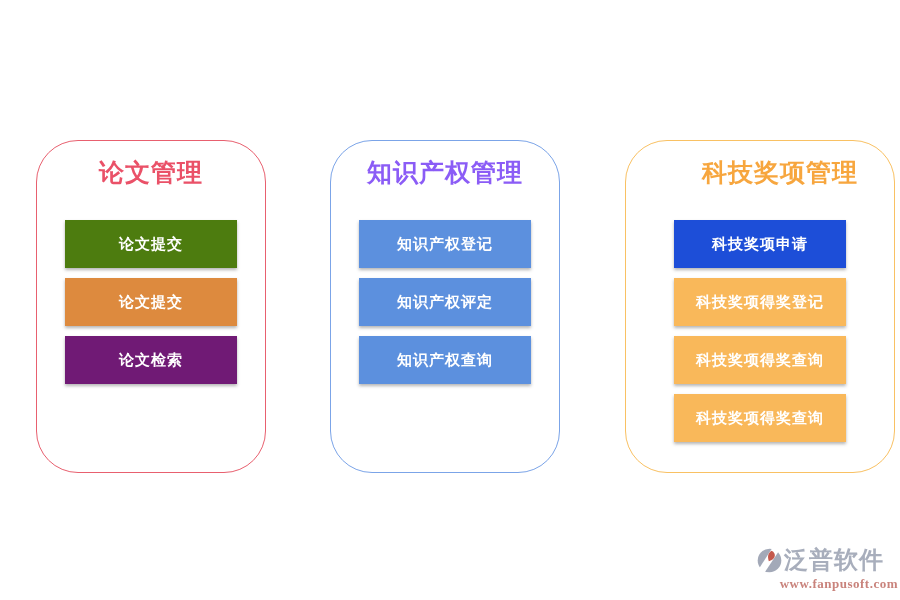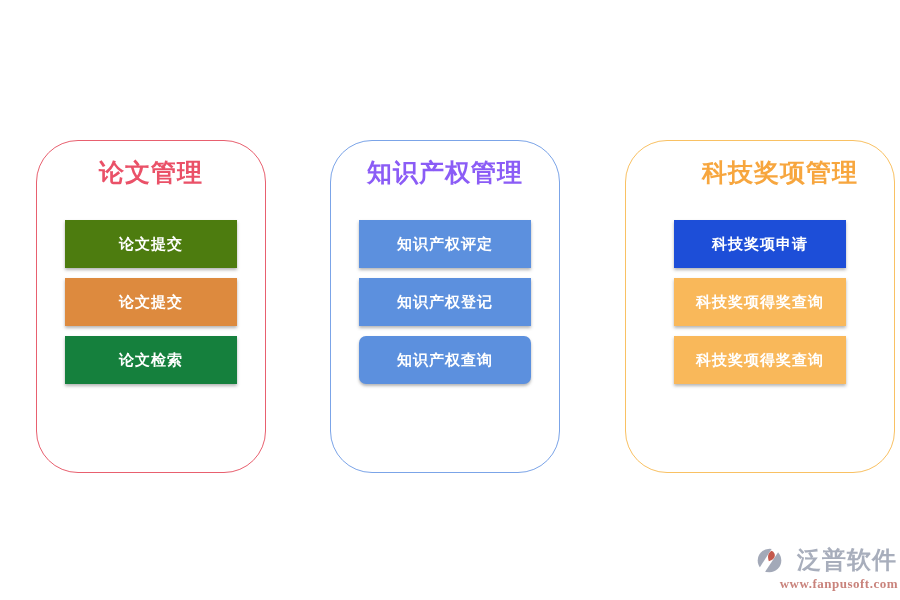--- a/index.html
+++ b/index.html
@@ -22,57 +22,58 @@
     position:absolute;top:79px;left:0;right:0;
     display:flex;flex-direction:column;align-items:center;gap:10px;
   }
   .panel-btn{
     width:172px;height:48px;line-height:48px;text-align:center;
     color:#ffffff;font-size:15px;font-weight:bold;letter-spacing:1px;
     box-shadow:0 2px 3px rgba(90,90,90,0.45);
     cursor:pointer;user-select:none;
   }
   .watermark{position:absolute;right:2px;bottom:8px;width:142px;}
-  .wm-row{display:flex;align-items:center;justify-content:flex-start;gap:14px;}
+  .wm-row{display:flex;align-items:center;justify-content:flex-start;gap:1px;}
   .wm-icon{display:inline-flex;width:27px;height:27px;}
   .wm-icon svg{width:27px;height:27px;}
   .wm-text{font-size:24px;font-weight:bold;letter-spacing:1px;white-space:nowrap;}
   .wm-url{
     margin-top:0;text-align:right;
     font-family:"Liberation Serif","DejaVu Serif",serif;
     font-size:13px;font-weight:bold;letter-spacing:0.5px;white-space:nowrap;
   }
 </style>
 </head>
 <body>
 
 <div class="canvas">
 
   <section class="panel" id="panel-0" style="border-color: rgb(232, 96, 111);">
     <h2 class="panel-title" style="color: rgb(234, 81, 104);">论文管理</h2>
     <div class="btn-stack">
       <div class="panel-btn" style="background-color: #4d7c0f;">论文提交</div>
       <div class="panel-btn" style="background-color: rgb(221, 138, 62);">论文提交</div>
-      <div class="panel-btn" style="background-color: #15803d;">论文检索</div>
+      <div class="panel-btn" style="background-color: #701a75;">论文检索</div>
     </div>
   </section>
 
   <section class="panel" id="panel-1" style="border-color: rgb(123, 164, 232);">
     <h2 class="panel-title" style="color: #8b5cf6;">知识产权管理</h2>
     <div class="btn-stack">
+      <div class="panel-btn" style="background-color: rgb(92, 144, 222);">知识产权登记</div>
       <div class="panel-btn" style="background-color: rgb(92, 144, 222);">知识产权评定</div>
-      <div class="panel-btn" style="background-color: rgb(92, 144, 222);">知识产权登记</div>
-      <div class="panel-btn" style="background-color: rgb(92, 144, 222); border-radius: 7px;">知识产权查询</div>
+      <div class="panel-btn" style="background-color: rgb(92, 144, 222);">知识产权查询</div>
     </div>
   </section>
 
   <section class="panel" id="panel-2" style="border-color: rgb(249, 193, 99);">
     <h2 class="panel-title" style="color: rgb(247, 166, 62);">科技奖项管理</h2>
     <div class="btn-stack">
       <div class="panel-btn" style="background-color: #1d4ed8;">科技奖项申请</div>
+      <div class="panel-btn" style="background-color: rgb(249, 184, 90);">科技奖项得奖登记</div>
       <div class="panel-btn" style="background-color: rgb(249, 184, 90);">科技奖项得奖查询</div>
       <div class="panel-btn" style="background-color: rgb(249, 184, 90);">科技奖项得奖查询</div>
     </div>
   </section>
 
   <div class="watermark">
     <div class="wm-row">
       <span class="wm-icon">
         <svg viewBox="0 0 32 32" aria-hidden="true">
           <circle cx="16" cy="16" r="14" style="fill: rgb(163, 169, 184);"></circle>

